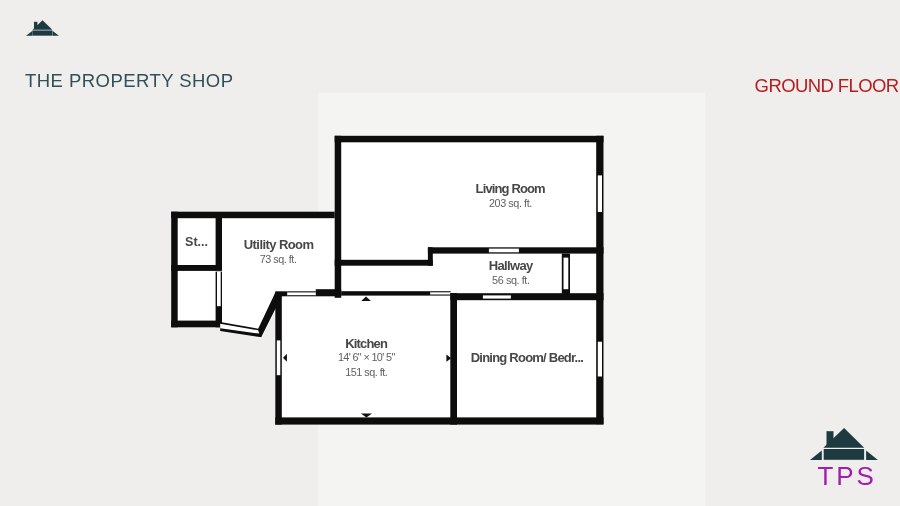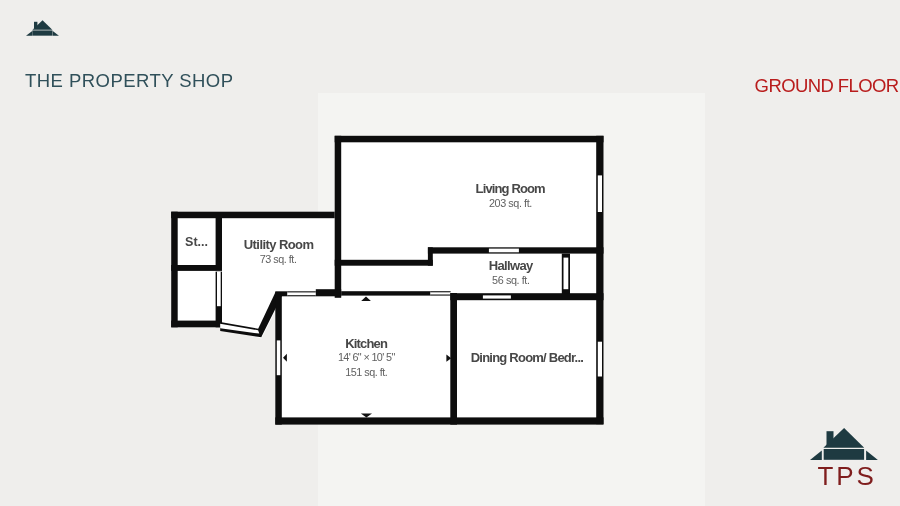--- a/index.html
+++ b/index.html
@@ -146,14 +146,14 @@
   <svg class="abs" style="left:0;top:0;" width="68" height="32" viewBox="0 0 68 32">
     <g fill="#1e3a41">
       <rect x="16.5" y="3.2" width="7" height="14"></rect>
       <polygon points="34.1,0 13.4,19.8 54.2,19.8"></polygon>
       <rect x="13.7" y="21" width="40.4" height="10.8"></rect>
       <polygon points="0,32 11.8,32 11.8,22.4"></polygon>
       <polygon points="56.1,22.4 56.1,32 67.9,32"></polygon>
     </g>
   </svg>
 
-  <div class="abs" style="left:7.5px;top:32.5px;font-size:26px;letter-spacing:2.9px;color:#7f1d1d;">TPS</div>
+  <div class="abs" style="left:7.5px;top:32.5px;font-size:26px;letter-spacing:2.9px;color:#a21caf;">TPS</div>
 </div>
 
 </body></html>

